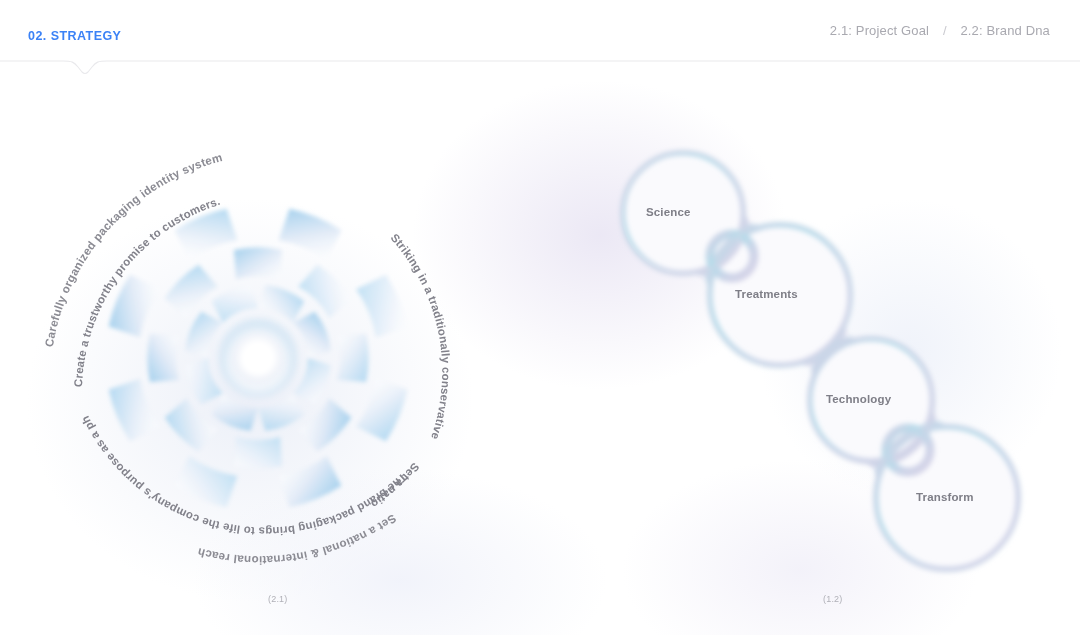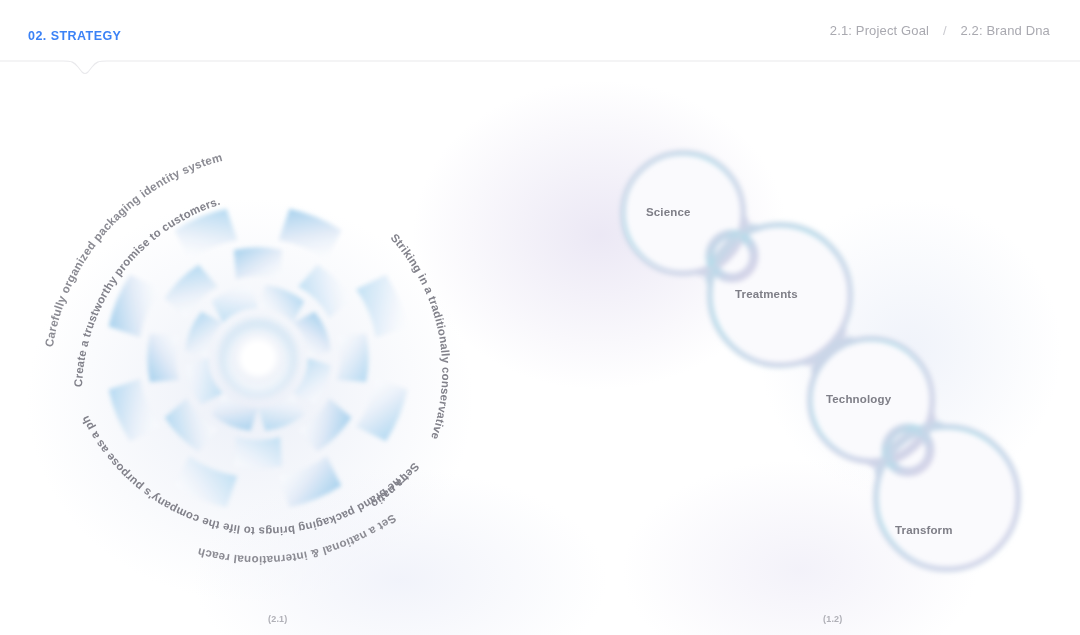--- a/index.html
+++ b/index.html
@@ -41,22 +41,22 @@
     color:#b4b4ba; white-space:nowrap;
   }
   #breadcrumb .crumb{ color:#a9a9b0; }
   #breadcrumb .sep{ color:#c9c9cf; padding:0 10px; }
   #header-divider{ position:absolute; left:0; top:58px; width:1080px; height:22px; }
 
   
   #stage{ position:absolute; inset:0; z-index:2; }
 
   .figure-caption{
-    position:absolute; font-size:9px; font-weight:bold;
-    color:#b0b0b7; letter-spacing:.2px;margin-top:20px;
+    position:absolute; font-size:9px; font-weight:normal;
+    color:#b0b0b7; letter-spacing:.2px;
   }
   #caption-2-1{ left:268px; top:594px; }
   #caption-2-2{ left:823px; top:594px; }
 
   
   #radial-figure{ position:absolute; left:10px; top:110px; width:520px; height:460px; }
   #radial-svg{ position:absolute; left:0; top:0; }
 
   
   #blob-figure{ position:absolute; left:590px; top:110px; width:470px; height:470px; }
@@ -301,17 +301,17 @@
           <circle cx="190" cy="185" r="72" fill="none" stroke="#c7d9e8" stroke-width="2.4"></circle>
           <circle cx="281" cy="290" r="63" fill="none" stroke="#cfd4e7" stroke-width="2.4"></circle>
           <circle cx="357" cy="388" r="73" fill="none" stroke="#cdd6e8" stroke-width="2.4"></circle>
         </g>
       </g>
     </svg>
 
     <div class="blob-label" style="left:56px;  top:96px;">Science</div>
     <div class="blob-label" style="left:145px; top:178px;">Treatments</div>
     <div class="blob-label" style="left:236px; top:283px;">Technology</div>
-    <div class="blob-label" style="left:305px; top:381px;margin-top:33px;">Transform</div>
+    <div class="blob-label" style="left:326px; top:381px;">Transform</div>
   </div>
 
   <div id="caption-2-2" class="figure-caption">(1.2)</div>
 </div>
 
 </body></html>

